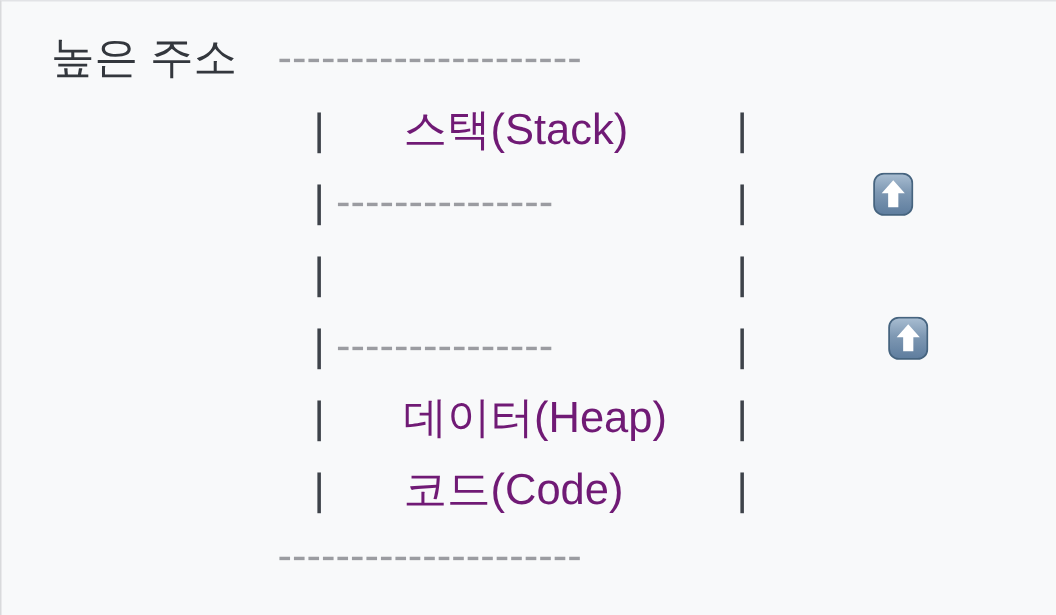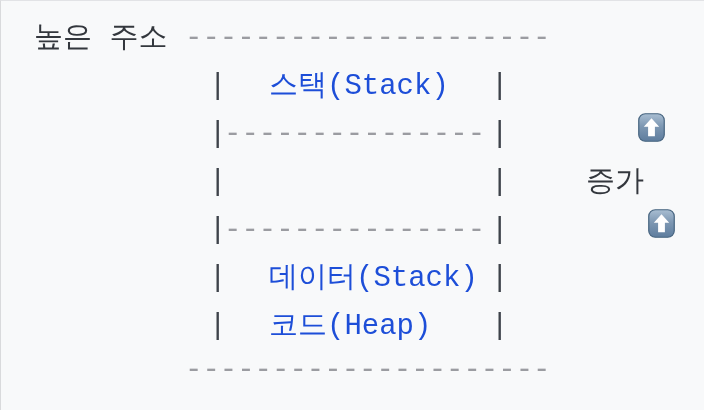--- a/index.html
+++ b/index.html
@@ -9,21 +9,21 @@
   }
   .screen {
     position: relative;
     width: 704px;
     height: 410px;
     background: #f8f9fa;
     border-top: 1px solid #e2e3e6;
     border-left: 1px solid #d9dadc;
     box-sizing: border-box;
     overflow: hidden;
-    font-family: Liberation Mono, monospace;
+    font-family: Liberation Sans, sans-serif;
     font-size: 29px;
     color: #33373d;
   }
   .row {
     position: absolute;
     left: 0;
     right: 0;
     height: 48px;
     line-height: 48px;
     white-space: pre;
@@ -36,21 +36,21 @@
   .r5 { top: 206px; }
   .r6 { top: 254px; }
   .r7 { top: 302px; }
   .r8 { top: 346px; }
 
   .addr-label { left: 33px; color: #33373d; }
   .boundary-dashes { left: 184px; color: #9b9ca1; letter-spacing: 0; }
   .pipe { color: #3e434a; }
   .pipe-l { left: 208px; }
   .pipe-r { left: 490px; }
-  .cell-label { left: 268px; color: #1d4ed8; }
+  .cell-label { left: 268px; color: #701a75; }
   .sep-dashes { left: 223px; color: #9b9ca1; }
 
   .emoji-badge {
     position: absolute;
     top: 9px;
     width: 27px;
     height: 29px;
     display: inline-block;
   }
   .emoji-stack { left: 533px; }
@@ -101,38 +101,37 @@
 
   <div class="row r4">
     <span class="pipe pipe-l">|</span>
     <span class="pipe pipe-r">|</span>
     <span class="emoji-badge emoji-heap">
       <svg width="27" height="29" viewBox="0 0 27 29">
         <rect x="0.75" y="0.75" width="25.5" height="27.5" rx="6.5" fill="url(#upgrad)" stroke="#46647f" stroke-width="1.2"></rect>
         <path d="M13.5 5.2 L21.2 13.8 L16.9 13.8 L16.9 23.2 L10.1 23.2 L10.1 13.8 L5.8 13.8 Z" fill="#ffffff"></path>
       </svg>
     </span>
-    <span class="annot annot-heap">증가</span>
   </div>
 
   <div class="row r5">
     <span class="pipe pipe-l">|</span>
     <span class="sep-dashes">---------------</span>
     <span class="pipe pipe-r">|</span>
   </div>
 
   <div class="row r6">
     <span class="pipe pipe-l">|</span>
-    <span class="cell-label">데이터(Stack)</span>
+    <span class="cell-label">데이터(Heap)</span>
     <span class="pipe pipe-r">|</span>
   </div>
 
   <div class="row r7">
     <span class="pipe pipe-l">|</span>
-    <span class="cell-label">코드(Heap)</span>
+    <span class="cell-label">코드(Code)</span>
     <span class="pipe pipe-r">|</span>
   </div>
 
   <div class="row r8">
     <span class="boundary-dashes">---------------------</span>
   </div>
 
 </div>
 
 </body></html>

